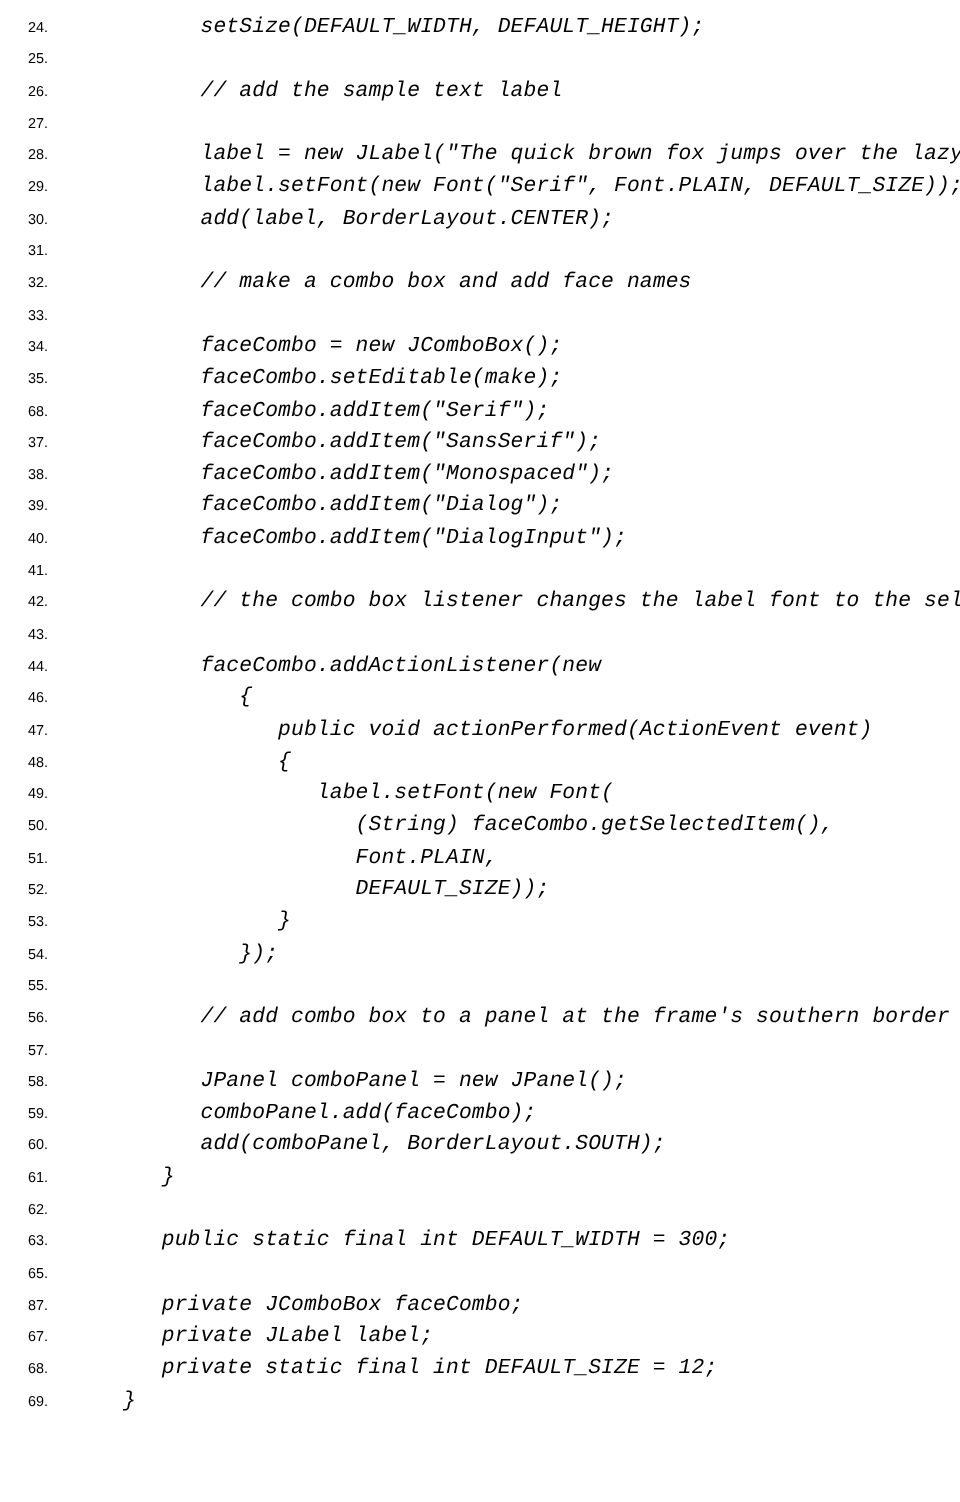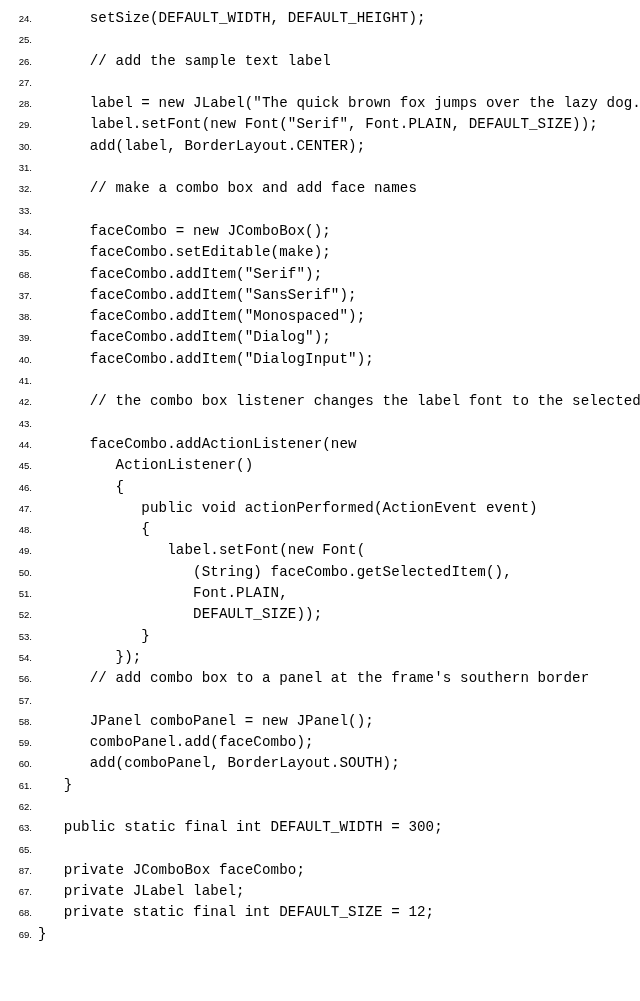--- a/index.html
+++ b/index.html
@@ -18,34 +18,36 @@
     font-size: 14.2px;
     letter-spacing: 0.1px;
     line-height: 21.3px;
     color: #000;
     font-weight: 400;
   }
   .code-line {
     display: flex;
     align-items: baseline;
     white-space: pre;
+    gap: 44px;
   }
   .lineno {
     display: inline-block;
     width: 32px;
     min-width: 32px;
     text-align: right;
     font-size: 9.6px;
     font-family: Arial, sans-serif;
     color: #000;
     padding-right: 6px;
     letter-spacing: 0;
   }
   .code-text {
     flex: 1 1 auto;
+    font-style: italic;
   }
 </style>
 </head>
 <body>
 
 <div class="code-listing" id="code-listing">
     <div class="code-line"><span class="lineno">24.</span><span class="code-text">      setSize(DEFAULT_WIDTH, DEFAULT_HEIGHT);</span></div>
     <div class="code-line"><span class="lineno">25.</span><span class="code-text"></span></div>
     <div class="code-line"><span class="lineno">26.</span><span class="code-text">      // add the sample text label</span></div>
     <div class="code-line"><span class="lineno">27.</span><span class="code-text"></span></div>
@@ -59,30 +61,30 @@
     <div class="code-line"><span class="lineno">35.</span><span class="code-text">      faceCombo.setEditable(make);</span></div>
     <div class="code-line"><span class="lineno">68.</span><span class="code-text">      faceCombo.addItem("Serif");</span></div>
     <div class="code-line"><span class="lineno">37.</span><span class="code-text">      faceCombo.addItem("SansSerif");</span></div>
     <div class="code-line"><span class="lineno">38.</span><span class="code-text">      faceCombo.addItem("Monospaced");</span></div>
     <div class="code-line"><span class="lineno">39.</span><span class="code-text">      faceCombo.addItem("Dialog");</span></div>
     <div class="code-line"><span class="lineno">40.</span><span class="code-text">      faceCombo.addItem("DialogInput");</span></div>
     <div class="code-line"><span class="lineno">41.</span><span class="code-text"></span></div>
     <div class="code-line"><span class="lineno">42.</span><span class="code-text">      // the combo box listener changes the label font to the selected face name</span></div>
     <div class="code-line"><span class="lineno">43.</span><span class="code-text"></span></div>
     <div class="code-line"><span class="lineno">44.</span><span class="code-text">      faceCombo.addActionListener(new</span></div>
-    <div class="code-line"><span class="lineno">45.</span><span class="code-text">         ActionListener()</span></div>
     <div class="code-line"><span class="lineno">46.</span><span class="code-text">         {</span></div>
     <div class="code-line"><span class="lineno">47.</span><span class="code-text">            public void actionPerformed(ActionEvent event)</span></div>
     <div class="code-line"><span class="lineno">48.</span><span class="code-text">            {</span></div>
     <div class="code-line"><span class="lineno">49.</span><span class="code-text">               label.setFont(new Font(</span></div>
     <div class="code-line"><span class="lineno">50.</span><span class="code-text">                  (String) faceCombo.getSelectedItem(),</span></div>
     <div class="code-line"><span class="lineno">51.</span><span class="code-text">                  Font.PLAIN,</span></div>
     <div class="code-line"><span class="lineno">52.</span><span class="code-text">                  DEFAULT_SIZE));</span></div>
     <div class="code-line"><span class="lineno">53.</span><span class="code-text">            }</span></div>
     <div class="code-line"><span class="lineno">54.</span><span class="code-text">         });</span></div>
+    <div class="code-line"><span class="lineno">55.</span><span class="code-text"></span></div>
     <div class="code-line"><span class="lineno">56.</span><span class="code-text">      // add combo box to a panel at the frame's southern border</span></div>
     <div class="code-line"><span class="lineno">57.</span><span class="code-text"></span></div>
     <div class="code-line"><span class="lineno">58.</span><span class="code-text">      JPanel comboPanel = new JPanel();</span></div>
     <div class="code-line"><span class="lineno">59.</span><span class="code-text">      comboPanel.add(faceCombo);</span></div>
     <div class="code-line"><span class="lineno">60.</span><span class="code-text">      add(comboPanel, BorderLayout.SOUTH);</span></div>
     <div class="code-line"><span class="lineno">61.</span><span class="code-text">   }</span></div>
     <div class="code-line"><span class="lineno">62.</span><span class="code-text"></span></div>
     <div class="code-line"><span class="lineno">63.</span><span class="code-text">   public static final int DEFAULT_WIDTH = 300;</span></div>
     <div class="code-line"><span class="lineno">65.</span><span class="code-text"></span></div>
     <div class="code-line"><span class="lineno">87.</span><span class="code-text">   private JComboBox faceCombo;</span></div>

